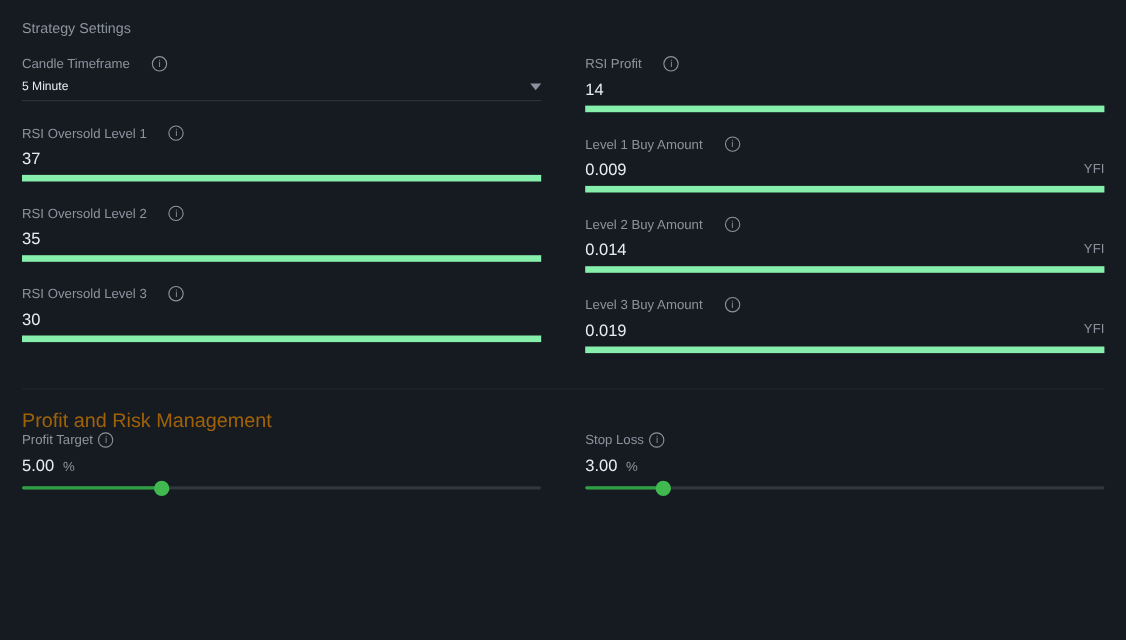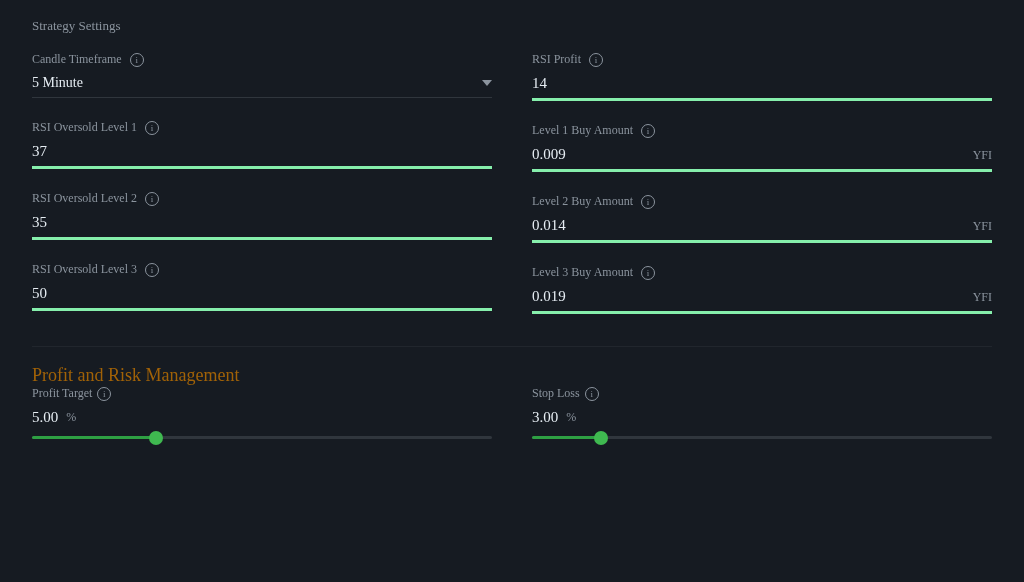--- a/index.html
+++ b/index.html
@@ -7,22 +7,21 @@
       background-color: #161b22;
       color: #c9d1d9;
       font-family: -apple-system, BlinkMacSystemFont, 'Segoe UI', sans-serif;
       font-size: 14px;
       width: 1024px;
       height: 582px;
       overflow: hidden;
     }
 
     .page {
-      padding: 18px 32px;
-      font-family: Liberation Serif, serif;
+      padding: 18px 20px;
     }
 
     .section-title {
       font-size: 13px;
       color: #8b949e;
       margin-bottom: 18px;
       font-weight: 400;
     }
 
     .form-grid {
@@ -34,42 +33,42 @@
     .field-group {
       margin-bottom: 22px;
     }
 
     .field-label {
       font-size: 12px;
       color: #8b949e;
       margin-bottom: 8px;
       display: flex;
       align-items: center;
-      gap: 8px;
+      gap: 20px;
     }
 
     .info-icon {
       width: 14px;
       height: 14px;
       border: 1px solid #8b949e;
       border-radius: 50%;
       display: inline-flex;
       align-items: center;
       justify-content: center;
       font-size: 9px;
       color: #8b949e;
       flex-shrink: 0;
       cursor: pointer;
     }
 
     .field-input-wrapper {
-      border-bottom: 3px solid #86efac;
+      border-bottom: 6px solid #86efac;
       padding-bottom: 6px;
       display: flex;
-      align-items: flex-end;
+      align-items: flex-start;
       justify-content: space-between;
     }
 
     .field-value {
       font-size: 15px;
       color: #e6edf3;
       font-weight: 400;
     }
 
     .field-unit {
@@ -80,21 +79,21 @@
 
     .select-wrapper {
       border-bottom: 1px solid #30363d;
       padding-bottom: 6px;
       display: flex;
       align-items: center;
       justify-content: space-between;
     }
 
     .select-value {
-      font-size: 14px;
+      font-size: 11px;
       color: #e6edf3;
       font-weight: 400;
     }
 
     .chevron-down {
       width: 0;
       height: 0;
       border-left: 5px solid transparent;
       border-right: 5px solid transparent;
       border-top: 6px solid #8b949e;
@@ -222,21 +221,21 @@
           <span class="field-value">35</span>
         </div>
       </div>
 
       <div class="field-group">
         <div class="field-label">
           <span>RSI Oversold Level 3</span>
           <span class="info-icon">i</span>
         </div>
         <div class="field-input-wrapper">
-          <span class="field-value">50</span>
+          <span class="field-value">30</span>
         </div>
       </div>
     </div>
 
     <div>
 
       <div class="field-group">
         <div class="field-label">
           <span>RSI Profit</span>
           <span class="info-icon">i</span>

